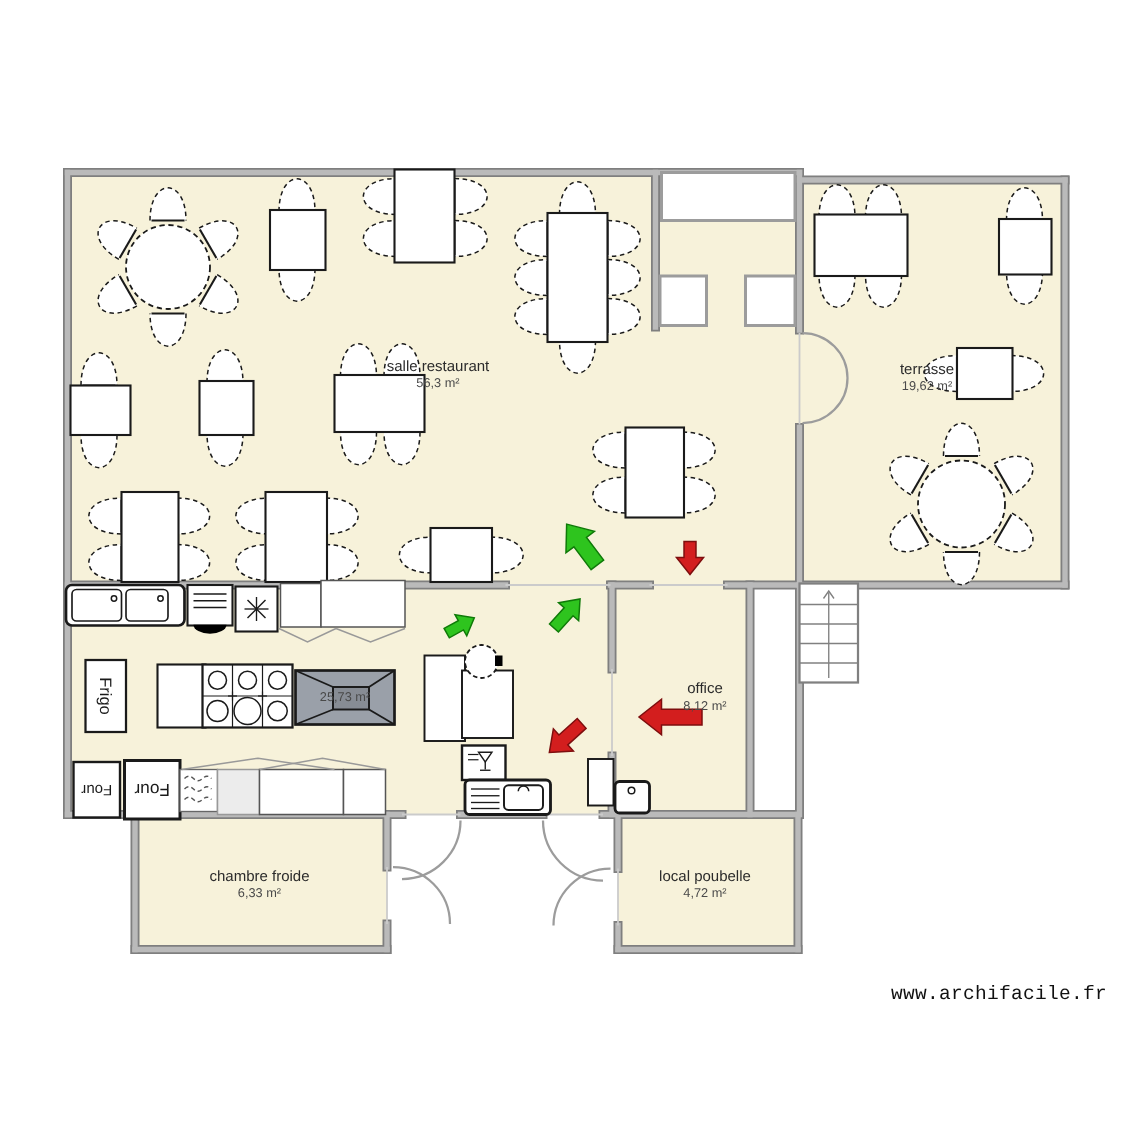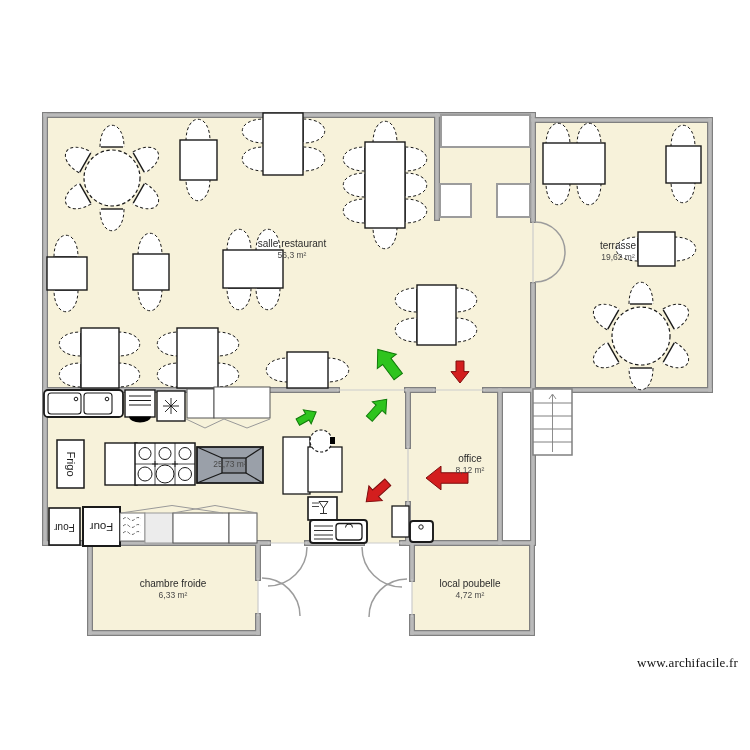--- a/index.html
+++ b/index.html
@@ -1,21 +1,21 @@
 <!DOCTYPE html>
 <html><head>
 <meta charset="utf-8">
 <style>
   html,body{margin:0;padding:0;background:#ffffff;}
   .canvas{position:relative;width:750px;height:750px;background:#ffffff;overflow:hidden;
           font-family:"Liberation Sans","DejaVu Sans",sans-serif;}
   .canvas svg{position:absolute;left:0;top:0;}
   svg text{font-family:"Liberation Sans","DejaVu Sans",sans-serif;}
   .watermark{position:absolute;top:655px;right:12px;font-size:13px;color:#111;
-             letter-spacing:.2px;font-family:Liberation Serif, serif;}
+             letter-spacing:.2px;font-family:Liberation Mono, monospace;}
 </style>
 </head>
 <body>
 
 <div class="canvas">
   <svg id="plan" width="750" height="750" viewBox="0 0 750 750">
       <rect x="45" y="113" width="488" height="277" fill="#F7F2DA"></rect>
       <rect x="533" y="118" width="177" height="272" fill="#F7F2DA"></rect>
       <rect x="45" y="390" width="363" height="153" fill="#F7F2DA"></rect>
       <rect x="408" y="390" width="92" height="153" fill="#F7F2DA"></rect>

